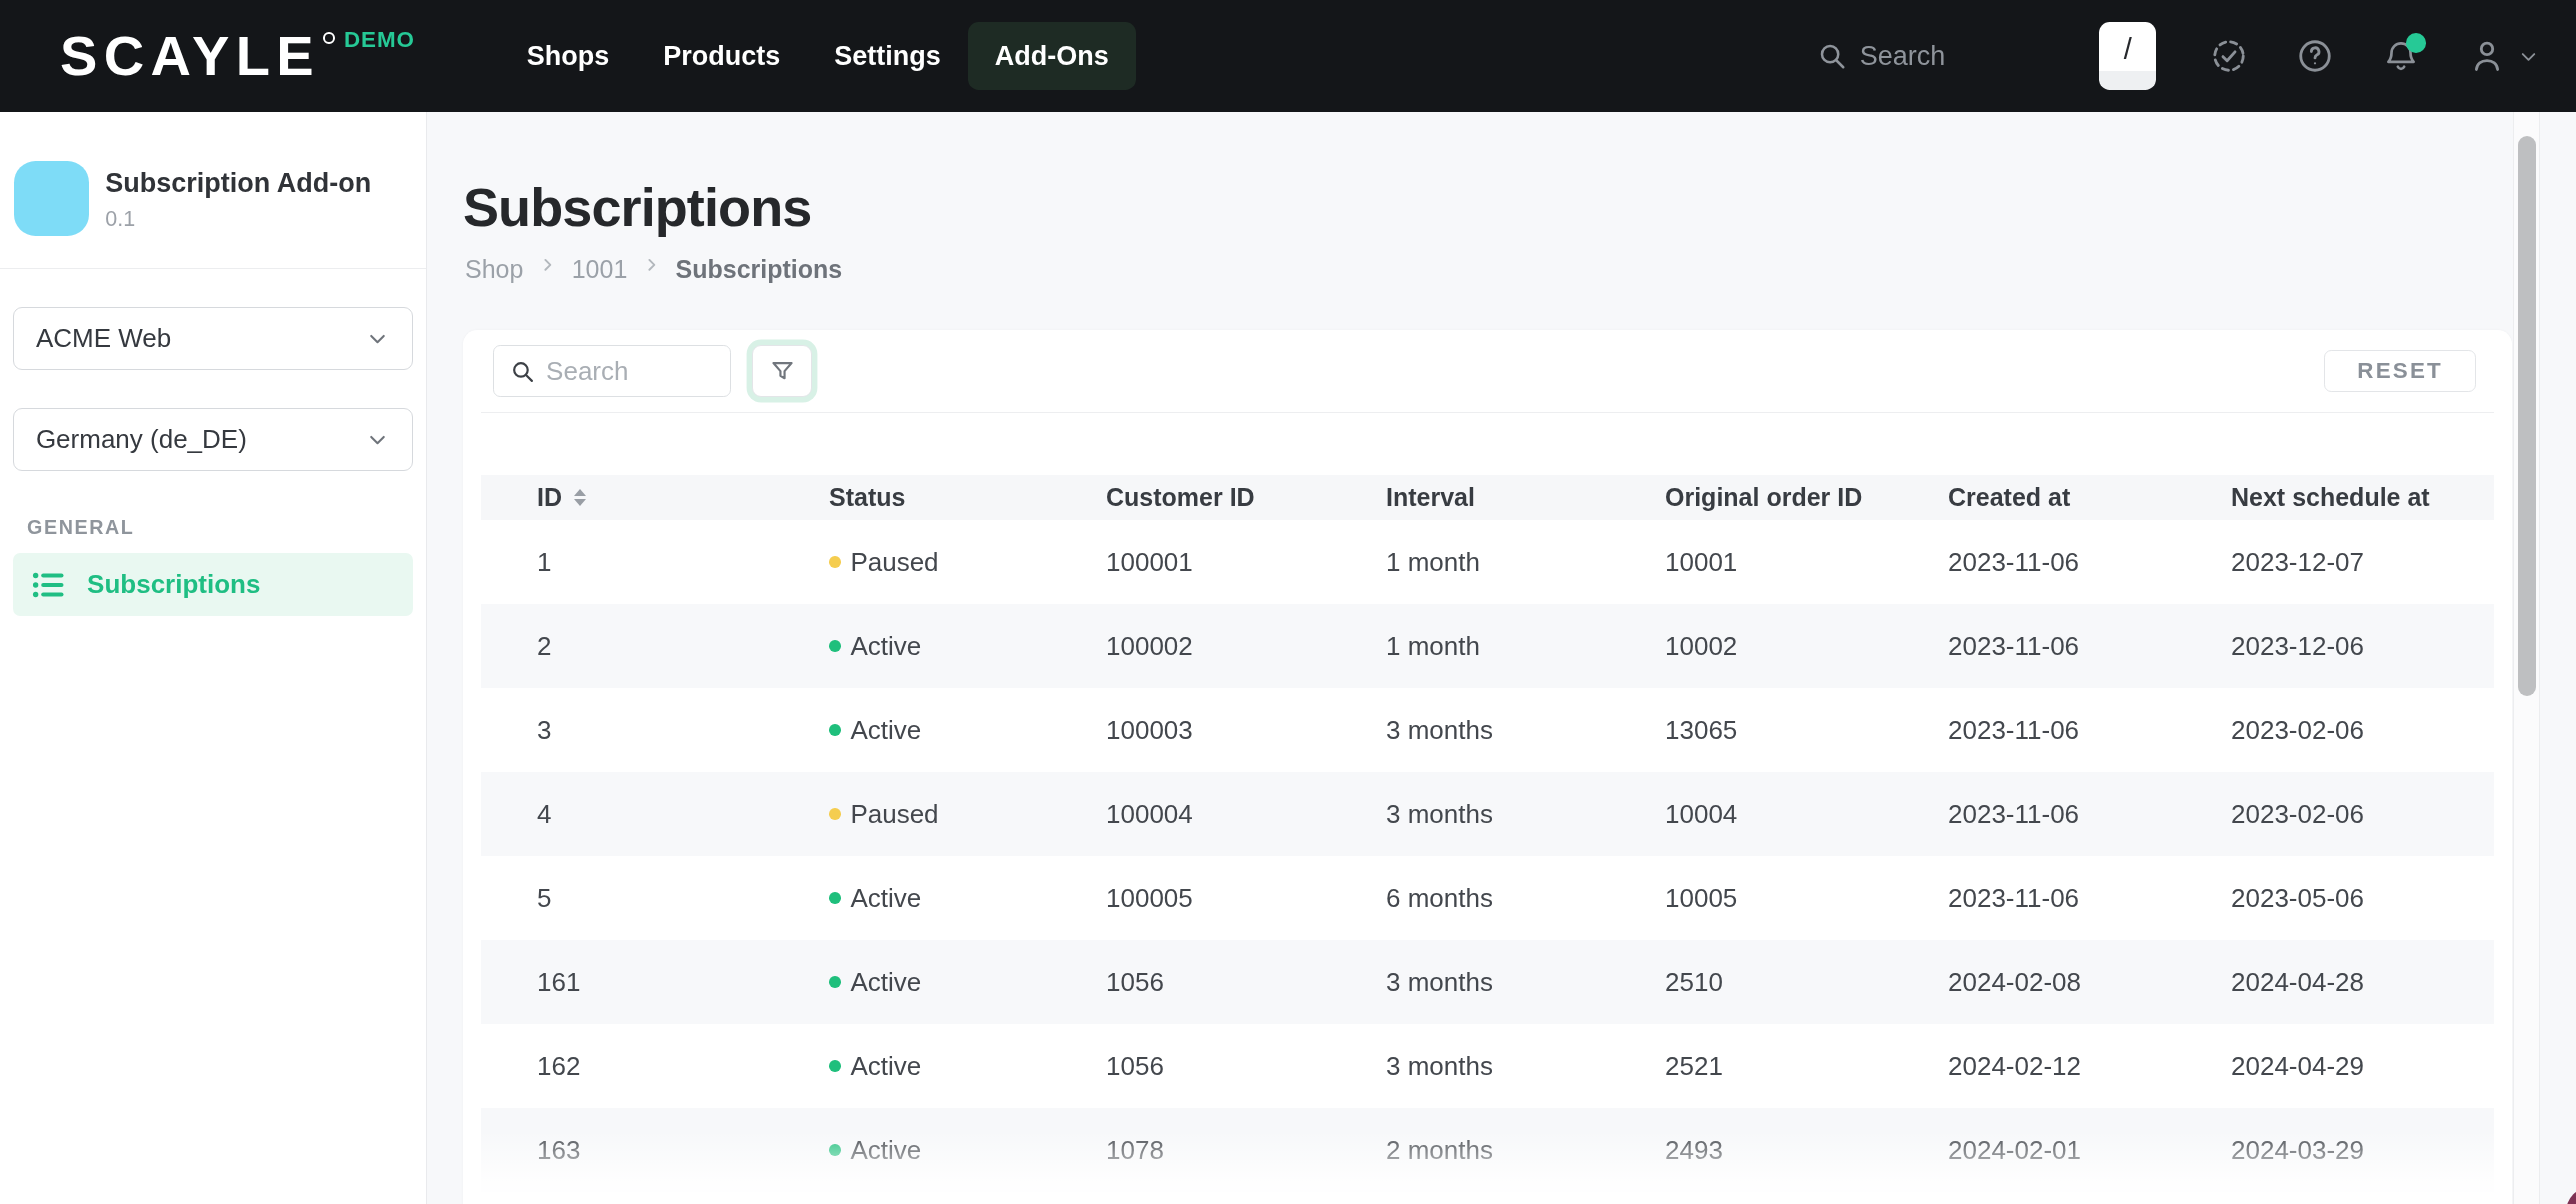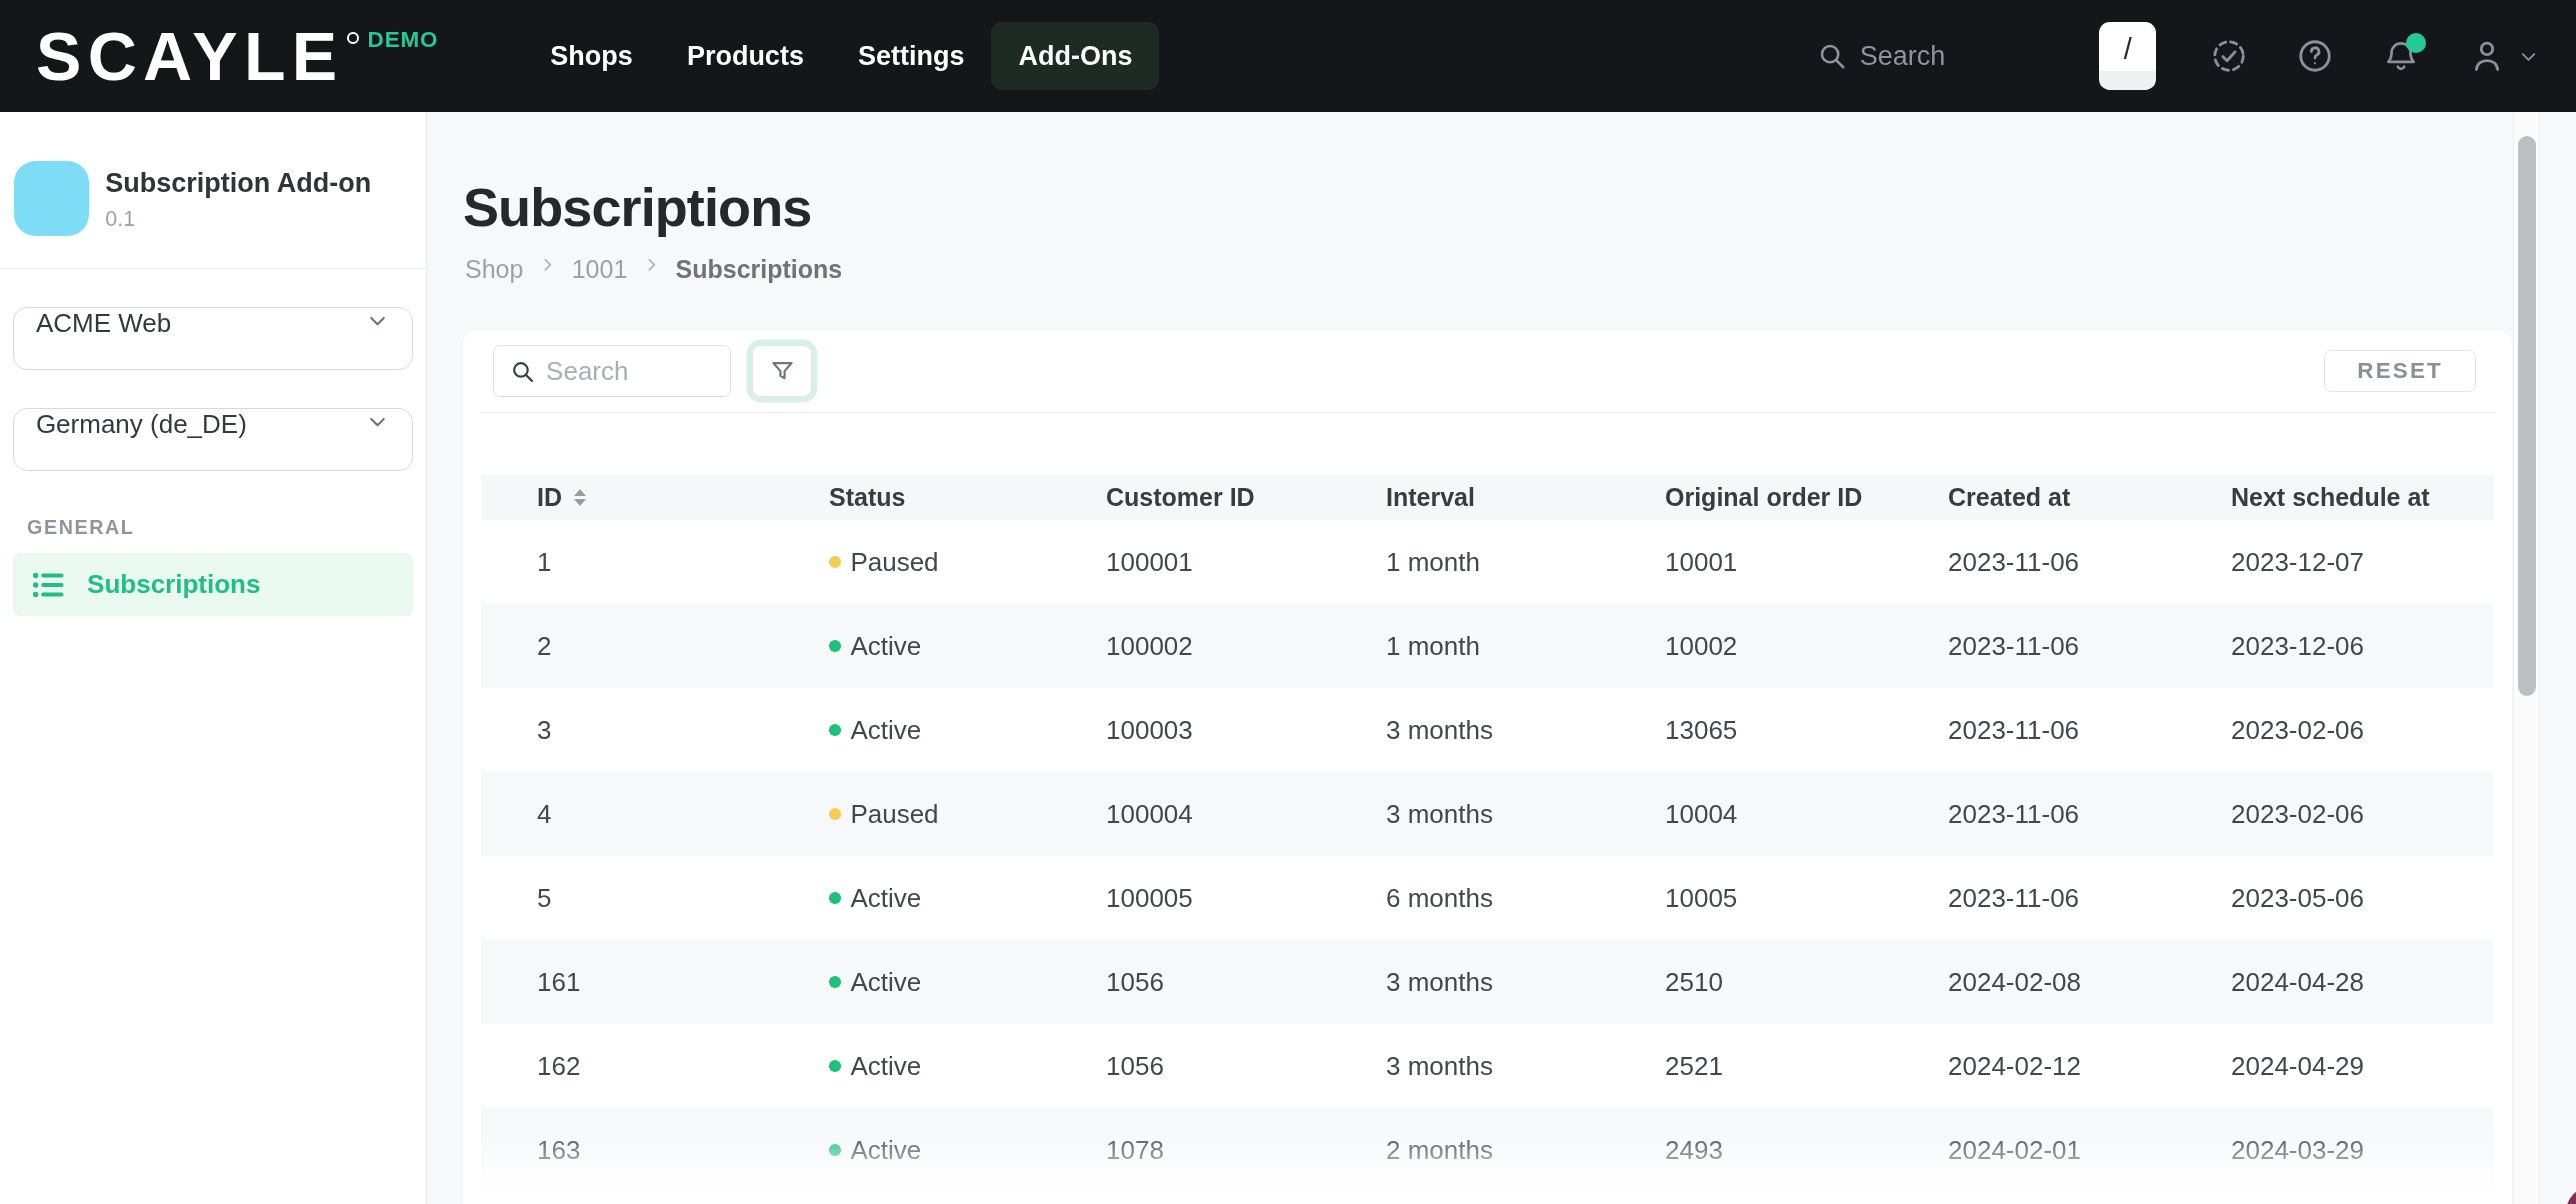--- a/index.html
+++ b/index.html
@@ -9,21 +9,21 @@
     --brand-green:#26C996; --active-green:#1FBE83; --active-green-bg:#E9F8F1;
     --status-active:#1FBF7C; --status-paused:#F5CD4F; --app-icon-blue:#7EDCF7;
     --navbar-bg:#141619; --navbar-pill-bg:#1E2B24; --corner-accent:#7E3254; --filter-ring:#D8F1E6;
   }
   .viewport{position:relative;width:2576px;height:1205px;overflow:hidden;background:#F7F8FA;}
 
   
   .navbar{position:absolute;top:0;left:0;right:0;height:112px;background:var(--navbar-bg);
     display:flex;align-items:center;padding:0 36px;z-index:10;}
   .logo{display:flex;align-items:flex-start;cursor:pointer;}
-  .logo-text{font-size:68px;font-weight:700;color:#fff;letter-spacing:6.3px;line-height:112px;}
+  .logo-text{font-size:56px;font-weight:700;color:#fff;letter-spacing:6.3px;line-height:112px;margin-left:24px;}
   .logo-ring{display:inline-block;width:11.6px;height:11.6px;border:2.7px solid #fff;border-radius:50%;margin:32px 0 0 3.6px;}
   .logo-badge{font-size:22.4px;font-weight:700;color:var(--brand-green);letter-spacing:0.9px;margin:27px 0 0 9px;}
   .nav{display:flex;align-items:center;margin-left:85px;}
   .nav-item{display:flex;align-items:center;height:68px;padding:0 27px;color:#fff;
     font-size:27px;font-weight:700;border-radius:10.7px;cursor:pointer;text-decoration:none;}
   .nav-item.active{background:var(--navbar-pill-bg);}
   .nav-right{margin-left:auto;display:flex;align-items:center;color:#8B9097;}
   .nav-search{display:flex;align-items:center;gap:12.5px;font-size:27px;color:#8F949B;cursor:pointer;}
   .nav-search svg{width:30px;height:30px;}
   .keycap{margin-left:154px;width:57px;height:68px;border-radius:10.7px;
@@ -37,22 +37,22 @@
   .user-group .chev{width:23px;height:23px;}
 
   
   .sidebar{position:absolute;top:112px;left:0;width:427px;bottom:0;background:#fff;border-right:0.9px solid #E9EAED;}
   .app-header{display:flex;gap:16px;padding:49px 14.3px 0 14.3px;}
   .app-icon{flex:none;width:75px;height:75px;border-radius:21.5px;background:var(--app-icon-blue);}
   .app-meta{padding-top:7.2px;}
   .app-title{font-size:27px;font-weight:700;color:#303338;}
   .app-version{font-size:21.5px;color:#9CA1A8;margin-top:8px;}
   .sidebar-divider{border-top:0.9px solid #ECEDEF;margin-top:32px;}
-  .select{margin:38px 13.4px 0;height:63px;border:0.9px solid #D6D9DD;border-radius:14px;background:#fff;
-    display:flex;padding:0 21.5px;font-size:26px;color:#35393F;cursor:pointer;}
+  .select{margin:38px 13.4px 0;height:63px;border:0.9px solid #D6D9DD;border-radius:9px;background:#fff;
+    display:flex;align-items:center;padding:0 21.5px;font-size:26px;color:#35393F;cursor:pointer;}
   .select + .select{margin-top:38px;}
   .select svg{width:25px;height:25px;margin-left:auto;color:#6F747B;}
   .section-label{margin:45px 0 0 27px;font-size:19.7px;font-weight:700;letter-spacing:1.6px;color:#8F959C;}
   .side-item{margin:14.3px 13.4px 0;height:63px;border-radius:7.2px;display:flex;align-items:center;
     padding:0 16px;gap:19.7px;background:var(--active-green-bg);color:var(--active-green);
     font-size:26px;font-weight:700;cursor:pointer;}
   .side-item svg{width:38px;height:38px;}
 
   
   .main{position:absolute;top:112px;left:428px;right:0;bottom:0;background:#F7F8FA;overflow:hidden;}

